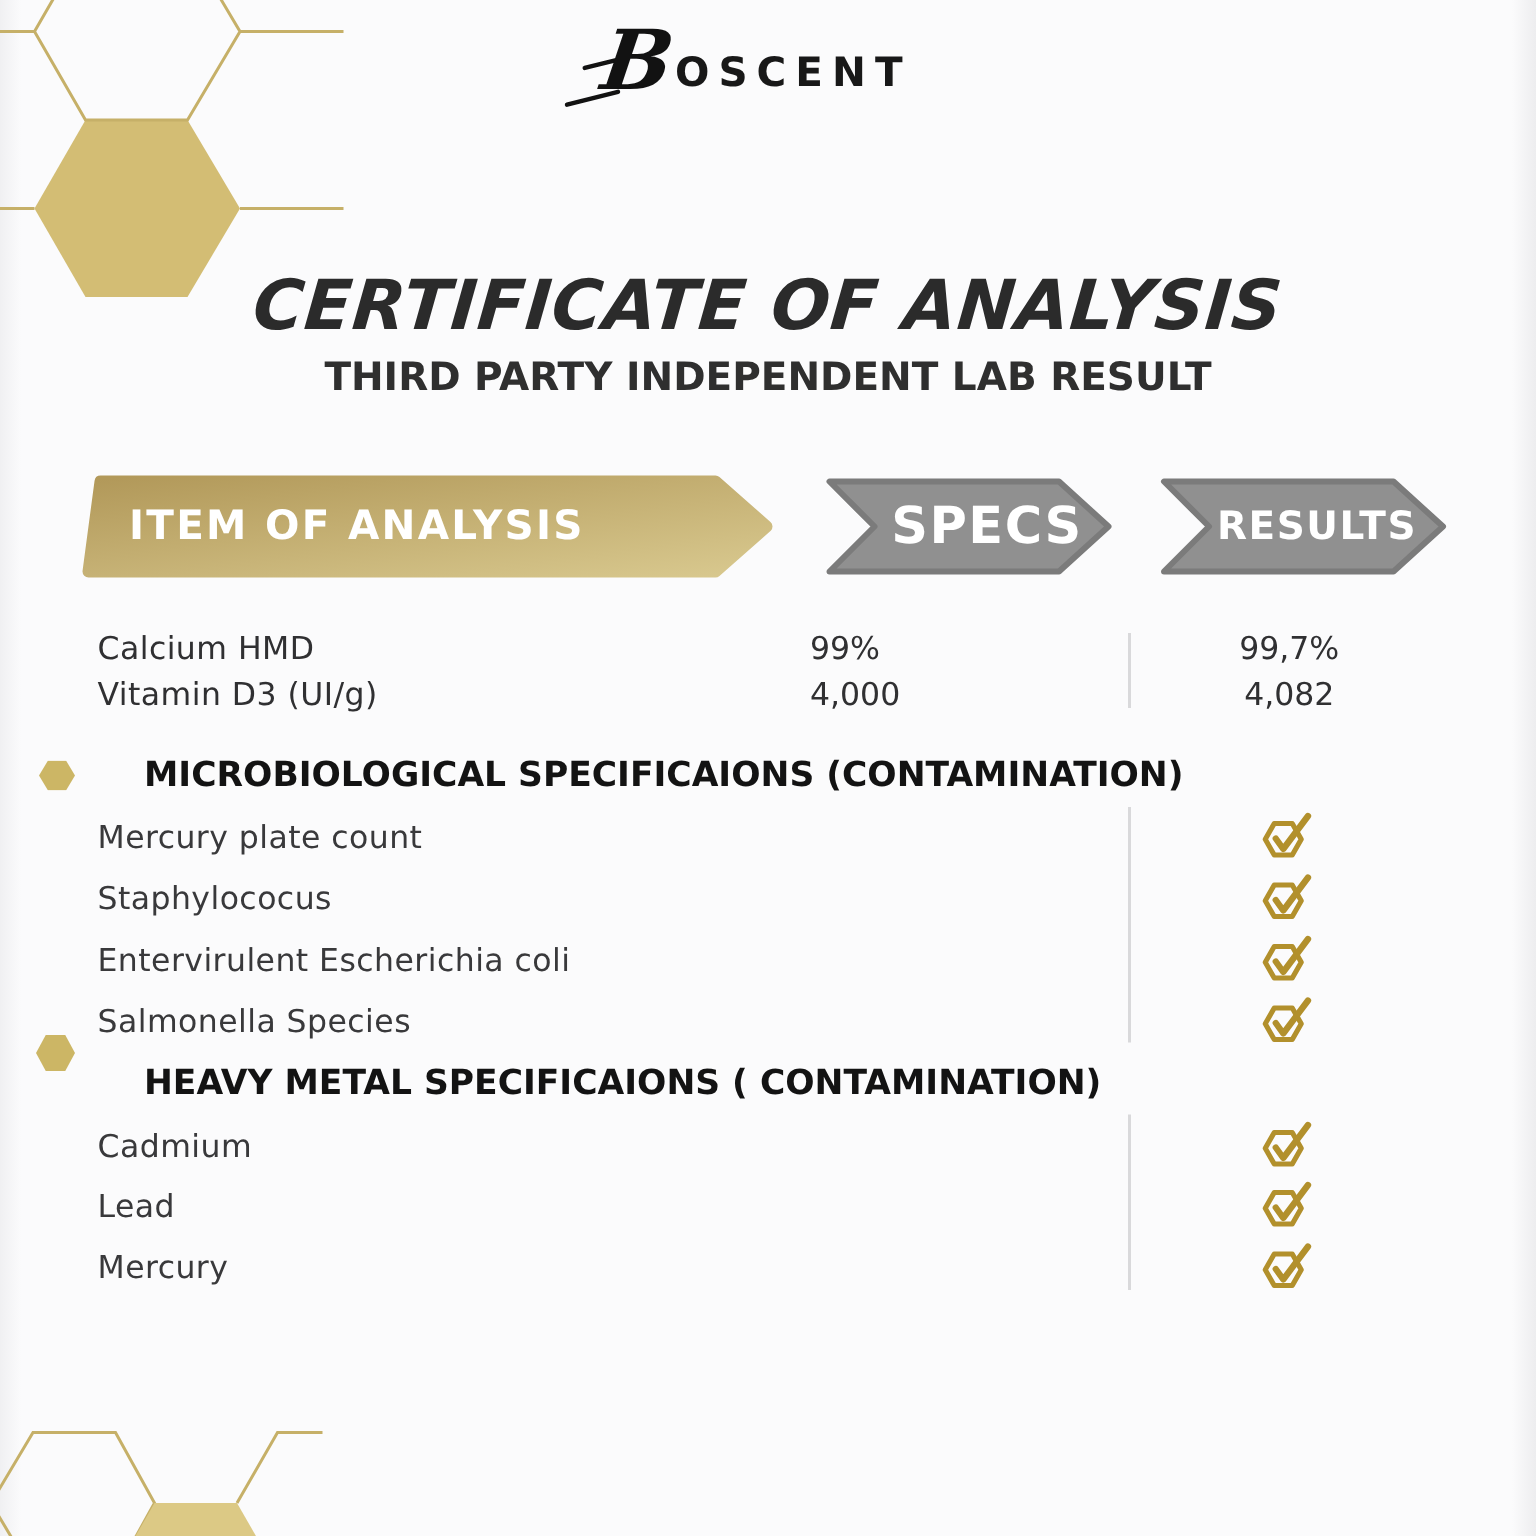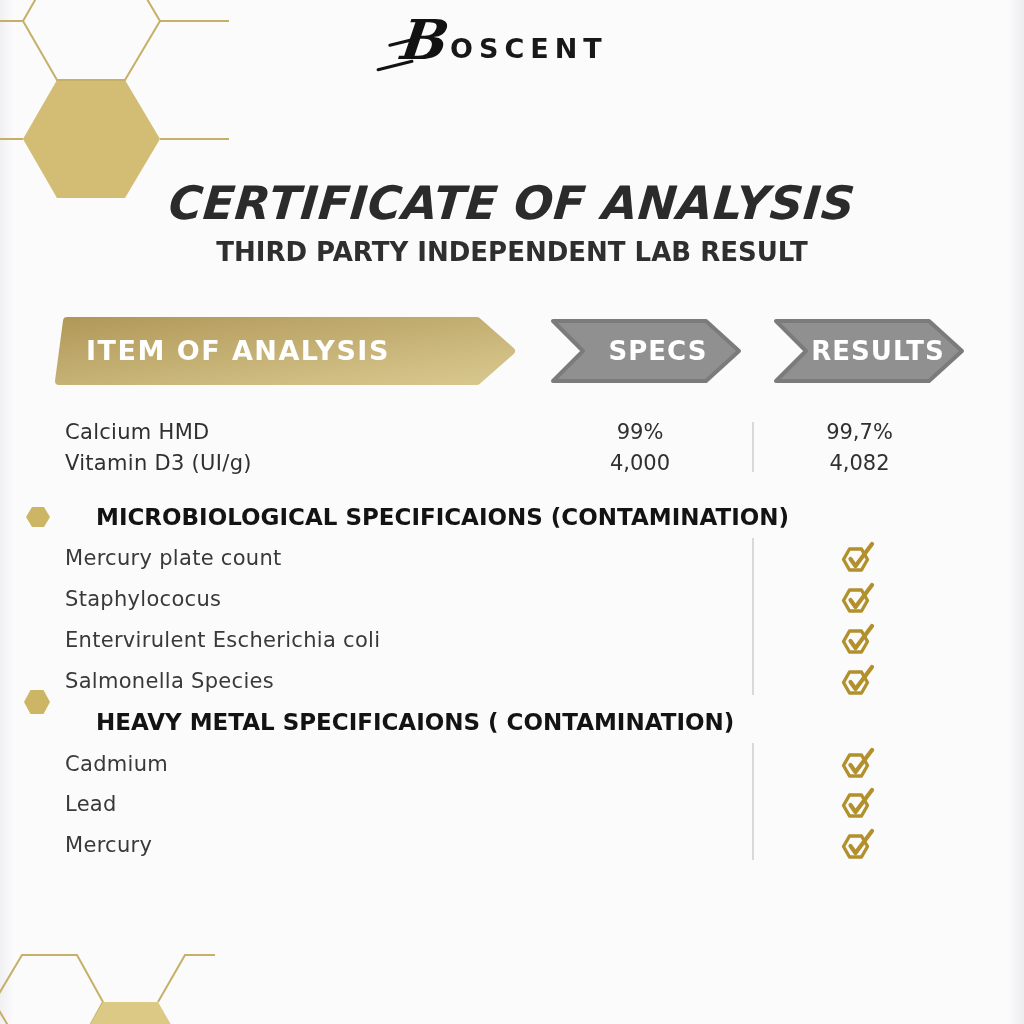--- a/index.html
+++ b/index.html
@@ -20,27 +20,27 @@
   
   .title{
     position:absolute;top:176px;left:0;width:100%;text-align:center;
     font-size:46px;font-weight:bold;font-style:italic;letter-spacing:0.5px;color:#2b2b2b;transform:skewX(-5deg);
   }
   .subtitle{position:absolute;top:237px;left:0;width:100%;text-align:center;font-size:26px;font-weight:bold;color:#2f2f2f;}
   
   .banner-svg{position:absolute;top:315px;}
   .banner-label{position:absolute;top:315px;height:72px;line-height:72px;color:#fff;font-weight:bold;}
   .label-item{left:86px;font-size:27px;letter-spacing:1.5px;}
-  .label-specs{left:548px;width:200px;text-align:center;padding-left:10px;font-size:26px;letter-spacing:1px;}
+  .label-specs{left:548px;width:200px;text-align:center;padding-left:10px;font-size:34px;letter-spacing:1px;}
   .label-results{left:768px;width:200px;text-align:center;padding-left:10px;font-size:26px;letter-spacing:1px;}
   
   .assay{position:absolute;top:417px;left:0;right:0;}
   .assay-row{position:relative;height:31px;line-height:31px;font-size:21px;color:#303032;}
   .assay-item{position:absolute;left:65px;letter-spacing:0.3px;}
-  .assay-spec{position:absolute;left:540px;width:200px;text-align:center;}
+  .assay-spec{position:absolute;left:540px;width:200px;text-align:left;}
   .assay-result{position:absolute;left:772px;width:175px;text-align:center;}
   
   .vdivider{position:absolute;width:2px;background:#d9d9db;left:752px;}
   .divider-assay{top:422px;height:50px;}
   
   .sections{position:absolute;top:496px;left:0;right:0;}
   .section{position:relative;}
   .section-header{position:relative;height:42px;line-height:42px;padding-left:96px;font-weight:bold;font-size:23px;color:#131313;}
   .hex-bullet{
     position:absolute;width:24px;height:20px;background:#ccb665;

